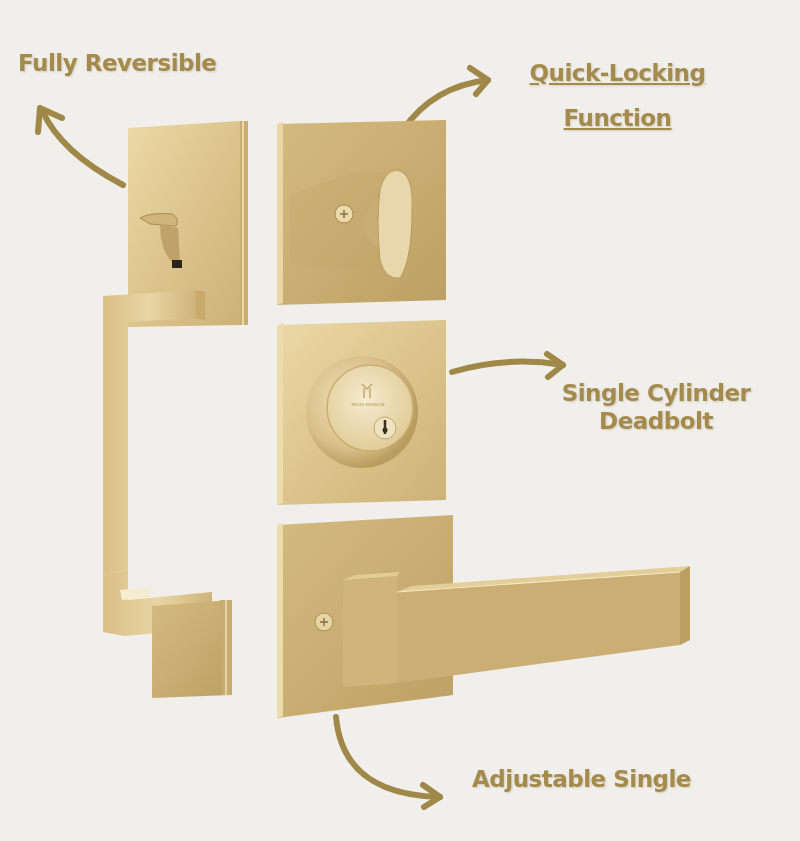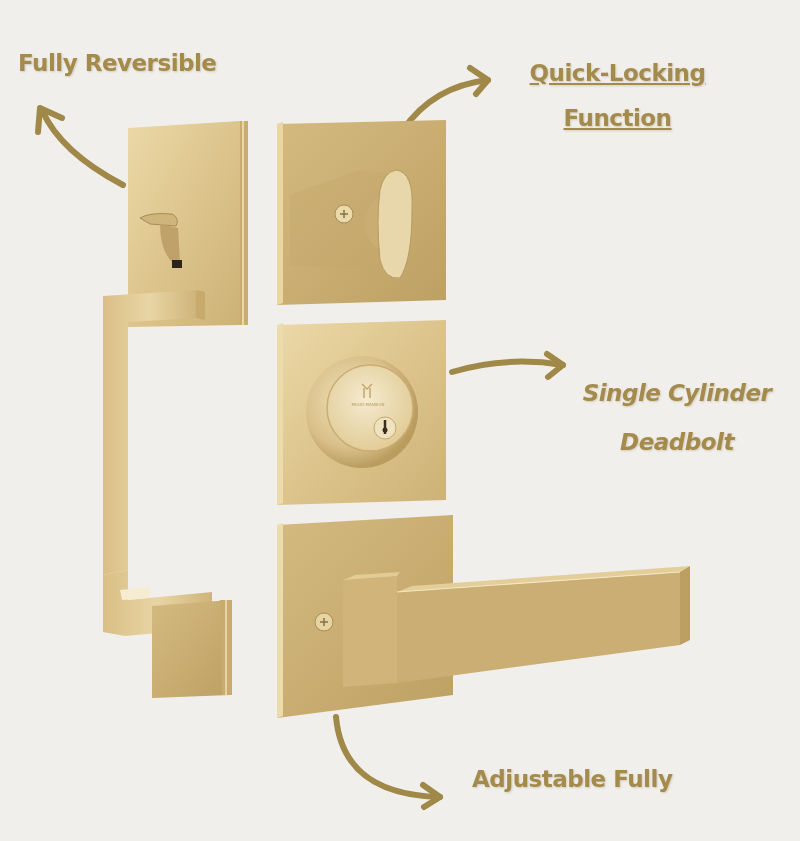--- a/index.html
+++ b/index.html
@@ -132,18 +132,18 @@
   </g>
 </svg>
 
 <div class="label" style="left:18px; top:50px; width:240px; text-align:left;">Fully Reversible</div>
 
 <div class="label" style="left:500px; top:60px; width:235px;text-decoration:underline;">
   <div>Quick-Locking</div>
   <div style="margin-top:17px;">Function</div>
 </div>
 
-<div class="label" style="left:557px; top:380px; width:240px;font-style:italic;">
+<div class="label" style="left:536px; top:380px; width:240px;">
   <div>Single Cylinder</div>
-  <div style="margin-top:21px;">Deadbolt</div>
+  <div style="margin-top:0;">Deadbolt</div>
 </div>
 
-<div class="label" style="left:472px; top:766px; width:260px; text-align:left;">Adjustable Fully</div>
+<div class="label" style="left:472px; top:766px; width:260px; text-align:left;">Adjustable Single</div>
 
 </body></html>

